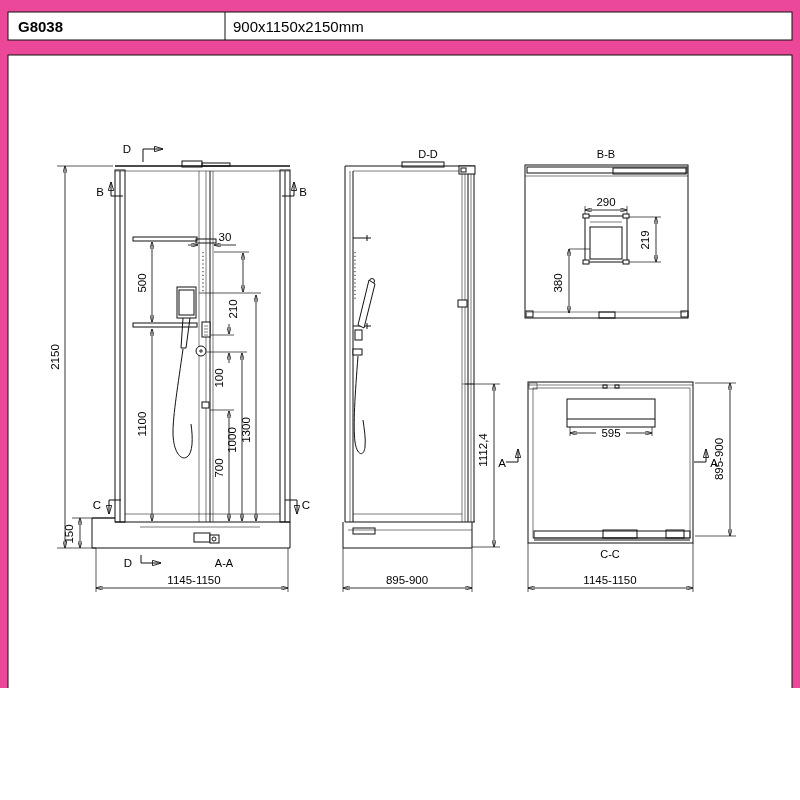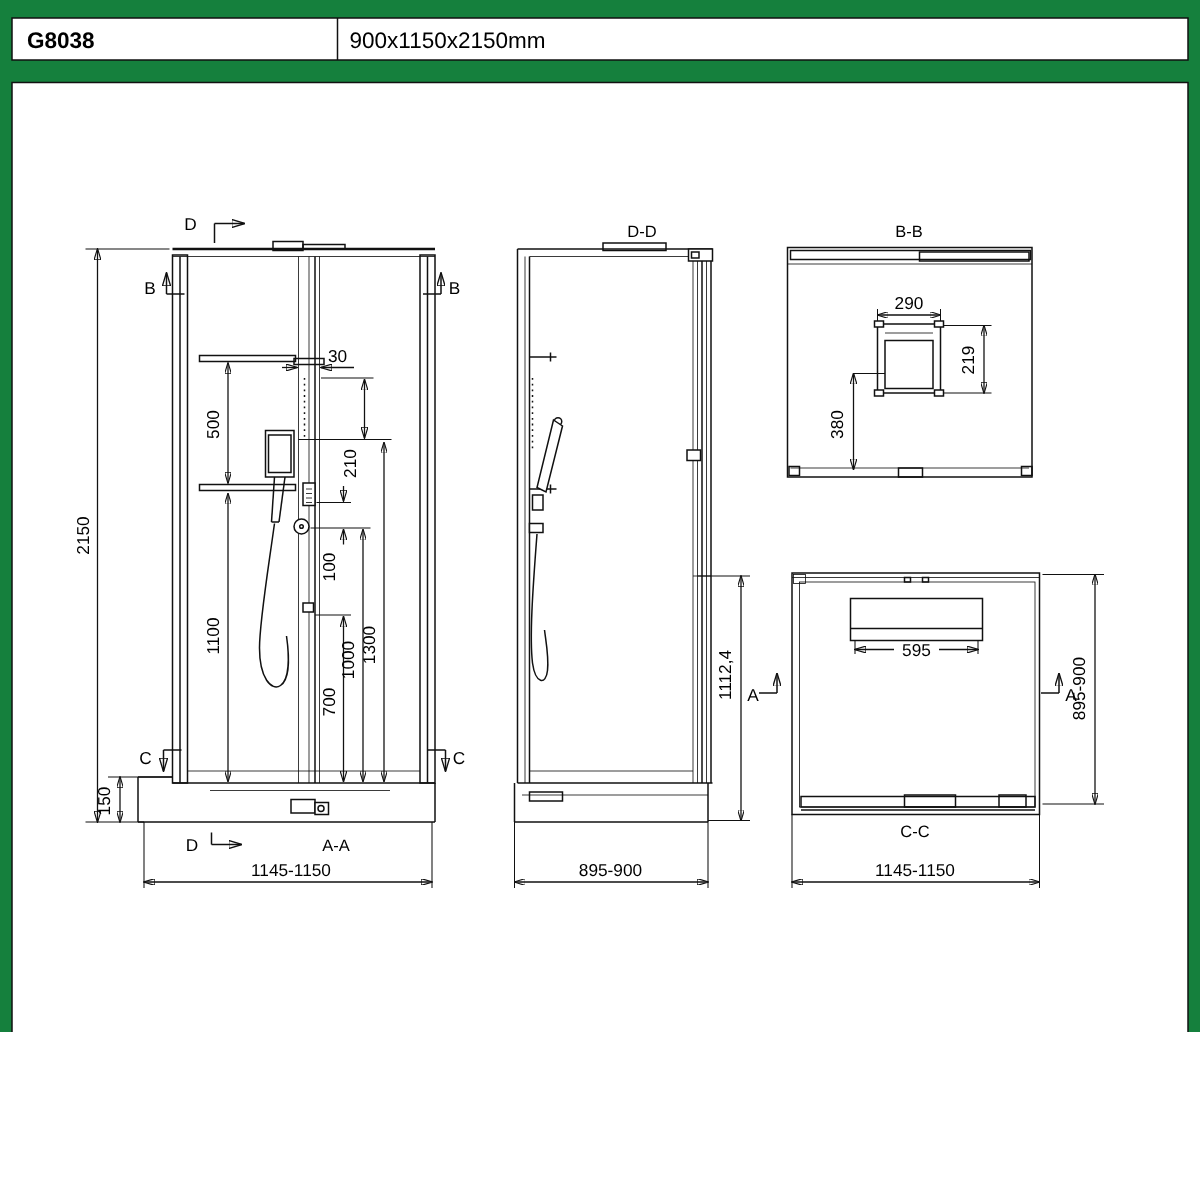--- a/index.html
+++ b/index.html
@@ -1,16 +1,16 @@
 <!DOCTYPE html>
 <html><head>
 <meta charset="utf-8">
 <style>
   html,body{margin:0;padding:0;background:#fff;}
-  #stage{width:800px;height:688px;position:relative;background:#15803d;}
+  #stage{width:800px;height:688px;position:relative;background:#ec4899;}
   svg{display:block;}
   line,path,rect,circle,polyline{stroke:#111;fill:none;stroke-width:1;}
   .fw{fill:#fff;}
   .thick{stroke-width:1.6;}
   .hair{stroke-width:0.55;}
   .ext{stroke-width:0.7;}
   .dimln{stroke-width:0.85;}
   text{font:11.5px "Liberation Sans", sans-serif;fill:#000;stroke:none;}
   .ttl{font:bold 15px "Liberation Sans", sans-serif;}
   .ttl2{font:15px "Liberation Sans", sans-serif;}

